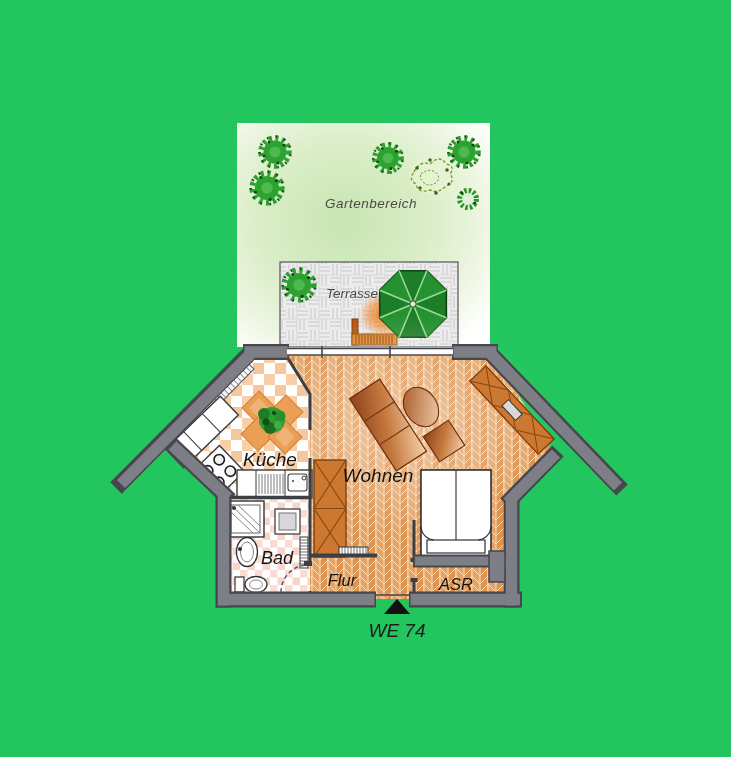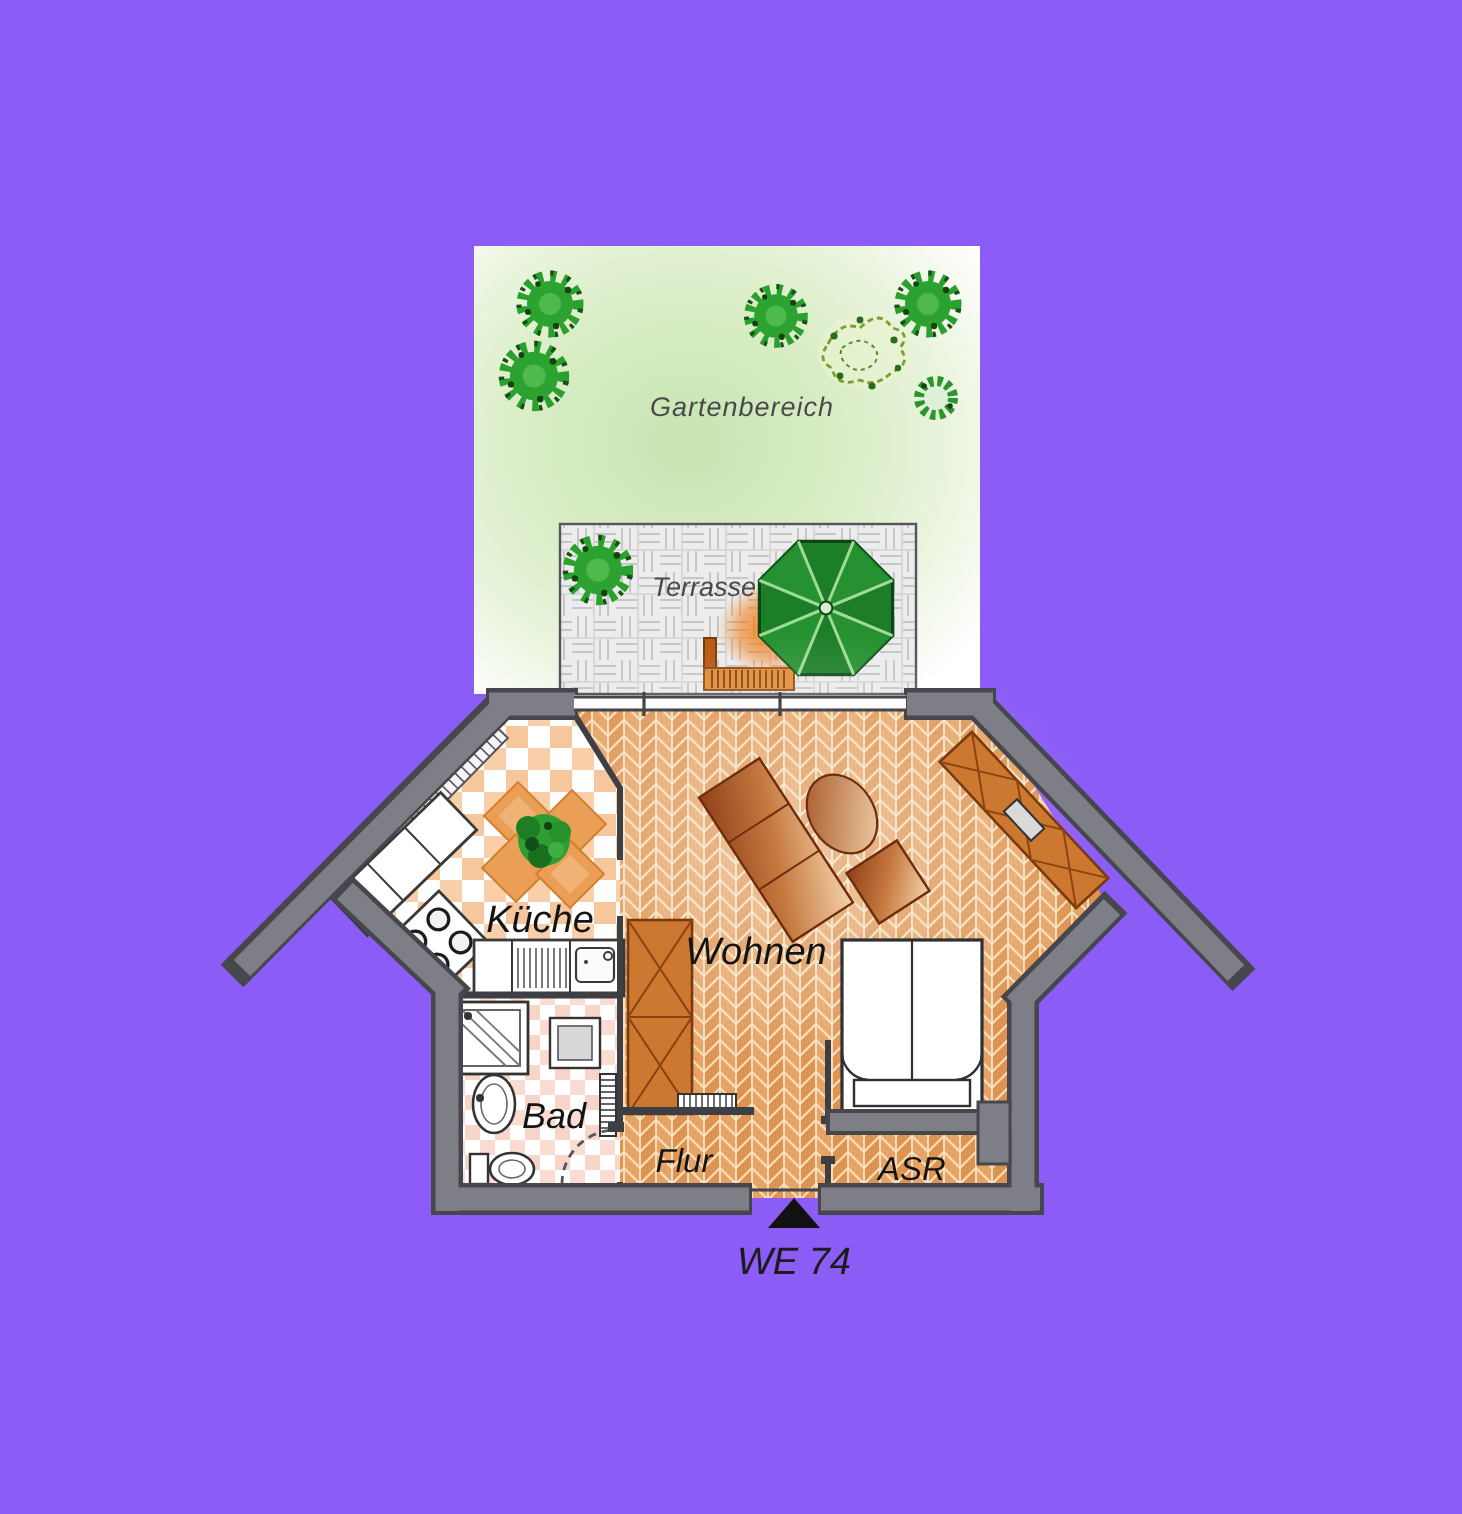--- a/index.html
+++ b/index.html
@@ -1,16 +1,16 @@
 <!DOCTYPE html>
 <html><head>
 <meta charset="utf-8">
 <style>
   html,body{margin:0;padding:0;background:#ffffff;}
-  .stage{width:731px;height:757px;position:relative;background:#8b5cf6;overflow:hidden;}
+  .stage{width:731px;height:757px;position:relative;background:#22c55e;overflow:hidden;}
   text{font-family:"Liberation Sans", sans-serif;font-style:italic;}
   .room-label{fill:#141414;}
   .outdoor-label{fill:#4a4a4a;}
   .unit-label{fill:#1c1c1c;}
 </style>
 </head>
 <body>
 
 <div class="stage">
 <svg width="731" height="757" viewBox="0 0 731 757">

